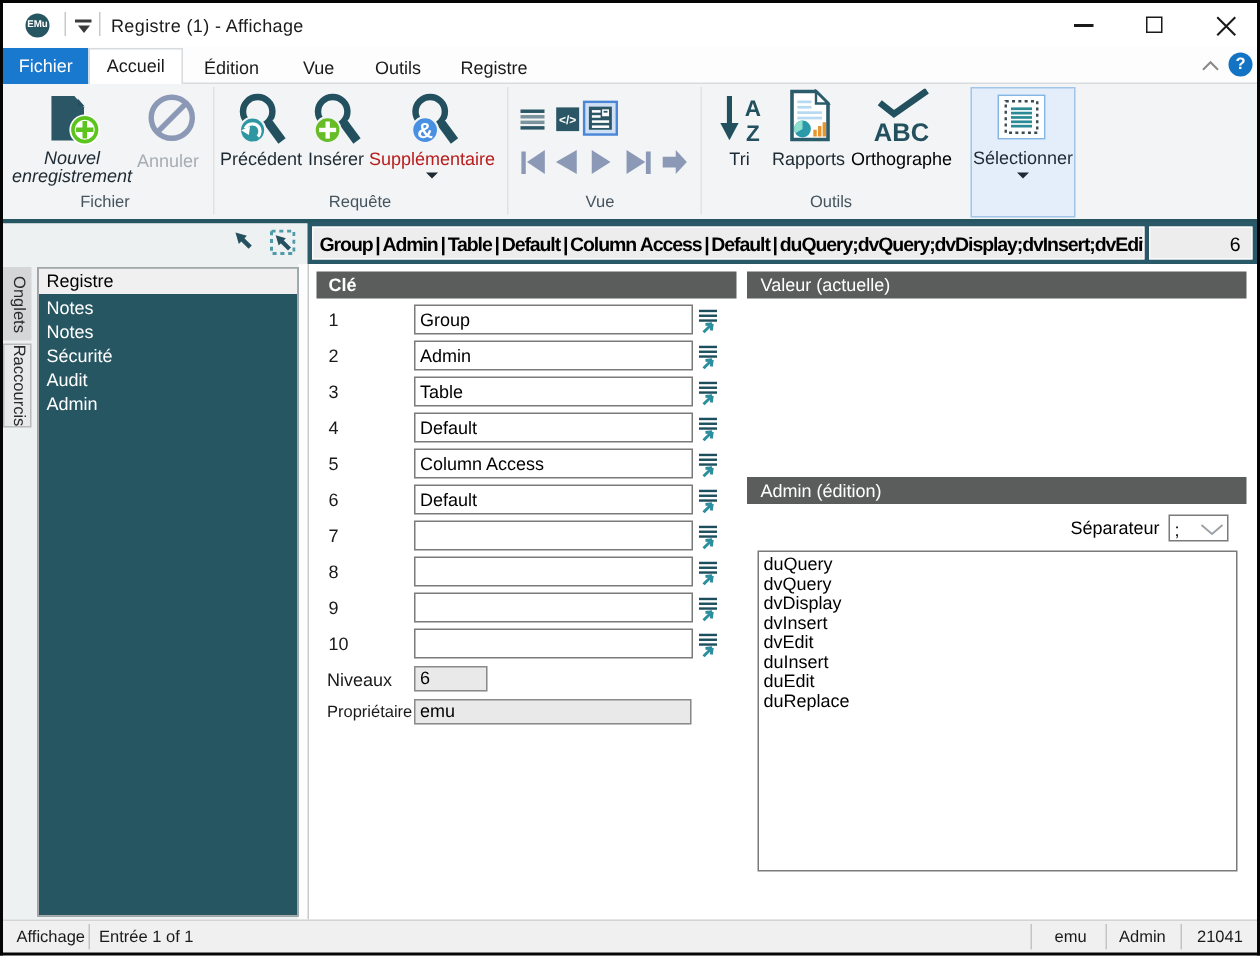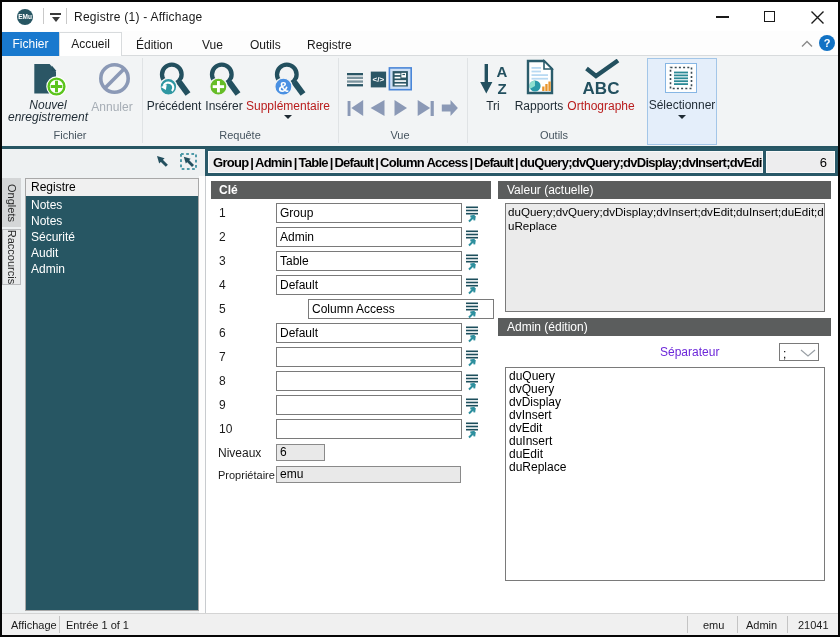--- a/index.html
+++ b/index.html
@@ -160,21 +160,21 @@
       </g>
     </svg>
   </div>
   <div class="abs" style="left:509px;top:99px;width:60px;text-align:center;font-size:12px;color:#1e2a33;">Rapports</div>
   <div class="abs" style="left:581px;top:59px;">
     <svg width="40" height="36" viewBox="0 0 40 36">
       <path d="M5.5 9.5 L15 17 L37 1.5" fill="none" stroke="#23505f" stroke-width="4.4"></path>
       <text x="20" y="35" text-anchor="middle" font-family="Liberation Sans" font-size="17" font-weight="bold" fill="#23505f">ABC</text>
     </svg>
   </div>
-  <div class="abs" style="left:566px;top:99px;width:70px;text-align:center;font-size:12px;color:#b91c1c;">Orthographe</div>
+  <div class="abs" style="left:566px;top:99px;width:70px;text-align:center;font-size:12px;color:#000000;">Orthographe</div>
 
   <div class="abs" style="left:647px;top:58px;width:70px;height:87px;background:#e4eefa;border:1px solid #a3c6e8;box-sizing:border-box;"></div>
   <div class="abs" style="left:665px;top:63px;width:32px;height:30px;background:#fdfefe;border:1px solid #86b6e4;box-sizing:border-box;"></div>
   <div class="abs" style="left:669px;top:66px;">
     <svg width="24" height="24" viewBox="0 0 24 24">
       <rect x="1.5" y="1.5" width="21" height="21" fill="none" stroke="#3a4a52" stroke-width="1.6" stroke-dasharray="2 2.2"></rect>
       <g fill="#2b8a96">
         <rect x="5" y="5.6" width="14" height="1.8"></rect>
         <rect x="5" y="8.5" width="14" height="1.8"></rect>
         <rect x="5" y="11.4" width="14" height="1.8"></rect>
@@ -254,21 +254,21 @@
       </svg>
   <div class="abs txt" style="left:219px;top:278px;">4</div>
   <div class="abs" style="left:276px;top:275px;width:186px;height:20px;background:#fff;border:1px solid #7a7a7a;box-sizing:border-box;font-size:12px;line-height:18px;padding-left:3px;">Default</div>
   <svg class="abs" style="left:465px;top:276px;" width="14" height="19" viewBox="0 0 14 19">
         <rect x="1" y="2.5" width="12" height="1.6" fill="#1c4e5c"></rect>
         <rect x="1" y="5.7" width="12" height="1.6" fill="#1c4e5c"></rect>
         <rect x="1" y="8.9" width="12" height="1.6" fill="#1c4e5c"></rect>
         <path d="M4 17.5 L9.8 11.8 M9.8 11.8 l-4.5 0.6 M9.8 11.8 l-0.6 4.5" stroke="#2d8f9e" stroke-width="2" fill="none"></path>
       </svg>
   <div class="abs txt" style="left:219px;top:302px;">5</div>
-  <div class="abs" style="left:276px;top:299px;width:186px;height:20px;background:#fff;border:1px solid #7a7a7a;box-sizing:border-box;font-size:12px;line-height:18px;padding-left:3px;margin-left:32px;">Column Access</div>
+  <div class="abs" style="left:276px;top:299px;width:186px;height:20px;background:#fff;border:1px solid #7a7a7a;box-sizing:border-box;font-size:12px;line-height:18px;padding-left:3px;">Column Access</div>
   <svg class="abs" style="left:465px;top:300px;" width="14" height="19" viewBox="0 0 14 19">
         <rect x="1" y="2.5" width="12" height="1.6" fill="#1c4e5c"></rect>
         <rect x="1" y="5.7" width="12" height="1.6" fill="#1c4e5c"></rect>
         <rect x="1" y="8.9" width="12" height="1.6" fill="#1c4e5c"></rect>
         <path d="M4 17.5 L9.8 11.8 M9.8 11.8 l-4.5 0.6 M9.8 11.8 l-0.6 4.5" stroke="#2d8f9e" stroke-width="2" fill="none"></path>
       </svg>
   <div class="abs txt" style="left:219px;top:326px;">6</div>
   <div class="abs" style="left:276px;top:323px;width:186px;height:20px;background:#fff;border:1px solid #7a7a7a;box-sizing:border-box;font-size:12px;line-height:18px;padding-left:3px;">Default</div>
   <svg class="abs" style="left:465px;top:324px;" width="14" height="19" viewBox="0 0 14 19">
         <rect x="1" y="2.5" width="12" height="1.6" fill="#1c4e5c"></rect>
@@ -308,23 +308,22 @@
         <rect x="1" y="8.9" width="12" height="1.6" fill="#1c4e5c"></rect>
         <path d="M4 17.5 L9.8 11.8 M9.8 11.8 l-4.5 0.6 M9.8 11.8 l-0.6 4.5" stroke="#2d8f9e" stroke-width="2" fill="none"></path>
       </svg>
   </div>
   <div class="abs txt" style="left:218px;top:446px;">Niveaux</div>
   <div class="abs" style="left:276px;top:444px;width:49px;height:17px;background:#e9e9e9;border:1px solid #8a8a8a;font-size:12px;line-height:15px;padding-left:3px;box-sizing:border-box;">6</div>
   <div class="abs" style="left:218px;top:469px;font-size:11px;color:#1a1a1a;">Propriétaire</div>
   <div class="abs" style="left:276px;top:466px;width:185px;height:17px;background:#e9e9e9;border:1px solid #8a8a8a;font-size:12px;line-height:15px;padding-left:3px;box-sizing:border-box;">emu</div>
 
   <div class="abs" style="left:498px;top:181px;width:333px;height:18px;background:#5b5d5d;color:#fff;font-size:12px;line-height:18px;padding-left:9px;box-sizing:border-box;">Valeur (actuelle)</div>
-  <div class="abs" style="left:505px;top:203px;width:320px;height:109px;background:#ebebeb;border:1px solid #7a7a7a;box-sizing:border-box;font-size:11.6px;line-height:13.5px;padding:1px 2px;color:#000;overflow:hidden;">duQuery;dvQuery;dvDisplay;dvInsert;dvEdit;duInsert;duEdit;d<br>uReplace</div>
   <div class="abs" style="left:498px;top:318px;width:333px;height:18px;background:#5b5d5d;color:#fff;font-size:12px;line-height:18px;padding-left:9px;box-sizing:border-box;">Admin (édition)</div>
-  <div class="abs" style="left:660px;top:345px;width:113px;text-align:left;font-size:12px;color:#6d28d9;">Séparateur</div>
+  <div class="abs" style="left:660px;top:345px;width:113px;text-align:right;font-size:12px;color:#000000;">Séparateur</div>
   <div class="abs" style="left:779px;top:343px;width:40px;height:18px;background:#fff;border:1px solid #7a7a7a;box-sizing:border-box;">
     <span style="font-size:12px;padding-left:3px;line-height:16px;color:#000;">;</span>
     <svg style="position:absolute;right:2px;top:5px;" width="16" height="8" viewBox="0 0 16 8">
         <path d="M1 1 L8 7 L15 1" fill="none" stroke="#9aa0a6" stroke-width="1.2"></path>
       </svg>
   </div>
   <div class="abs" style="left:505px;top:367px;width:320px;height:214px;background:#fff;border:1px solid #7a7a7a;box-sizing:border-box;font-size:12px;line-height:13px;padding:2px 3px;color:#000;">duQuery<br>dvQuery<br>dvDisplay<br>dvInsert<br>dvEdit<br>duInsert<br>duEdit<br>duReplace</div>
 
   <div class="abs" style="left:0;top:613px;width:840px;height:22px;background:#f0f0f0;border-top:1px solid #d4d4d4;box-sizing:border-box;"></div>
   <div class="abs" style="left:11px;top:619px;font-size:11px;color:#1a1a1a;">Affichage</div>

